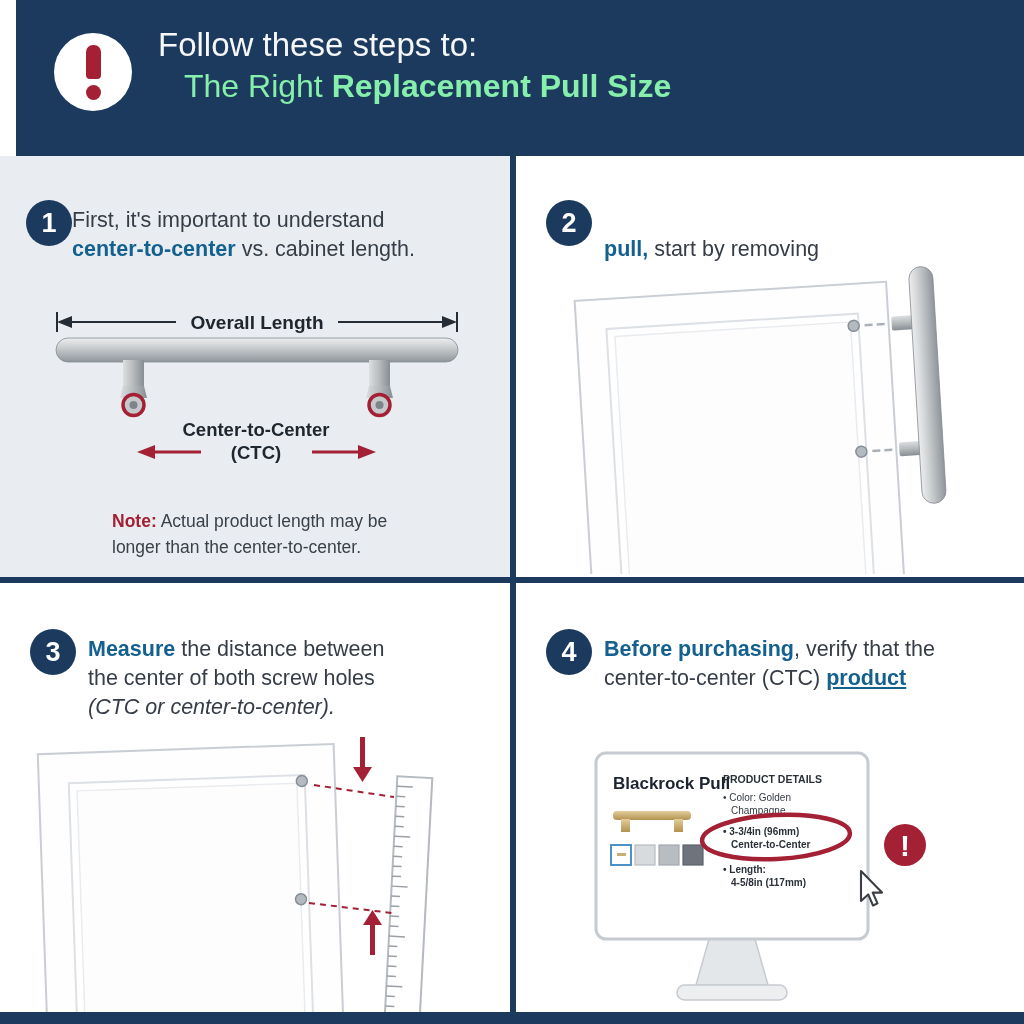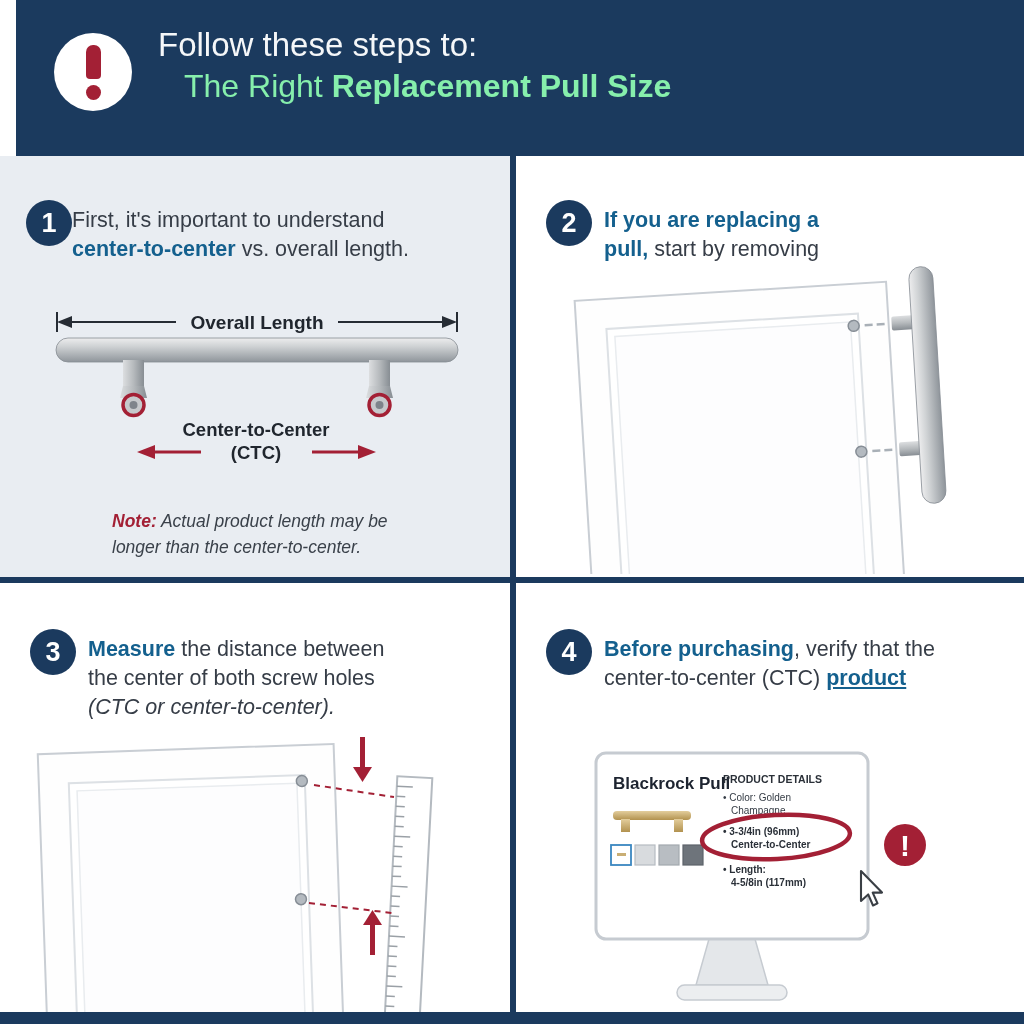--- a/index.html
+++ b/index.html
@@ -39,21 +39,21 @@
   #panel1 .step-text { left:72px; top:50px; width:400px; }
   #panel2 .badge { left:30px; top:44px; }
   #panel2 .step-text { left:88px; top:50px; width:300px; }
   #panel3 .badge { left:30px; top:46px; }
   #panel3 .step-text { left:88px; top:52px; width:340px; }
   #panel4 .badge { left:30px; top:46px; }
   #panel4 .step-text { left:88px; top:52px; width:390px; }
 
   .q1-diagram { position:absolute; left:0; top:128px; }
   .note { position:absolute; left:112px; top:352px; width:330px; font-size:17.5px; line-height:26px;
-          font-style:italic; color:#3a414a; }
+          color:#3a414a; }
   .note-label { color:#a32035; font-weight:700; }
 
   .q2-art { position:absolute; left:0; top:100px; }
   .q3-art { position:absolute; left:0; top:140px; }
   .q4-art { position:absolute; left:55px; top:150px; }
 
   svg text { font-family:"Liberation Sans", sans-serif; }
 </style>
 </head>
 <body>
@@ -68,21 +68,21 @@
       </div>
     </div>
     <div class="header-intro">Follow these steps to:</div>
     <div class="header-title"><span>The Right </span><span class="bold">Replacement Pull Size</span></div>
   </div>
 
   <div id="panel1" class="panel">
     <div class="badge">1</div>
     <div class="step-text">
       <span>First, it's important to understand</span><br>
-      <span class="accent">center-to-center</span><span> vs. overall length.</span>
+      <span class="accent">center-to-center</span><span> vs. cabinet length.</span>
     </div>
 
     <svg class="q1-diagram" width="510" height="218" viewBox="0 0 510 218">
       <defs>
         <linearGradient id="q1bar" x1="0" y1="0" x2="0" y2="1">
           <stop offset="0" stop-color="#ededee"></stop>
             <stop offset="0.35" stop-color="#cfd2d4"></stop>
             <stop offset="1" stop-color="#8f959b"></stop>
         </linearGradient>
         <linearGradient id="q1post" x1="0" y1="0" x2="1" y2="0">
@@ -130,21 +130,21 @@
     <div class="note">
       <span class="note-label">Note:</span>
       <span>Actual product length may be</span><br>
       <span>longer than the center-to-center.</span>
     </div>
   </div>
 
   <div id="panel2" class="panel">
     <div class="badge">2</div>
     <div class="step-text">
-      <span class="accent">If you are replacing a</span><br>
+      <br>
       <span class="accent">pull,</span><span> start by removing</span><br>
     </div>
 
     <svg class="q2-art" width="508" height="318" viewBox="0 0 508 318">
       <defs>
         <linearGradient id="q2bar" x1="0" y1="0" x2="1" y2="0">
           <stop offset="0" stop-color="#ededee"></stop>
             <stop offset="0.35" stop-color="#cfd2d4"></stop>
             <stop offset="1" stop-color="#8f959b"></stop>
         </linearGradient>

